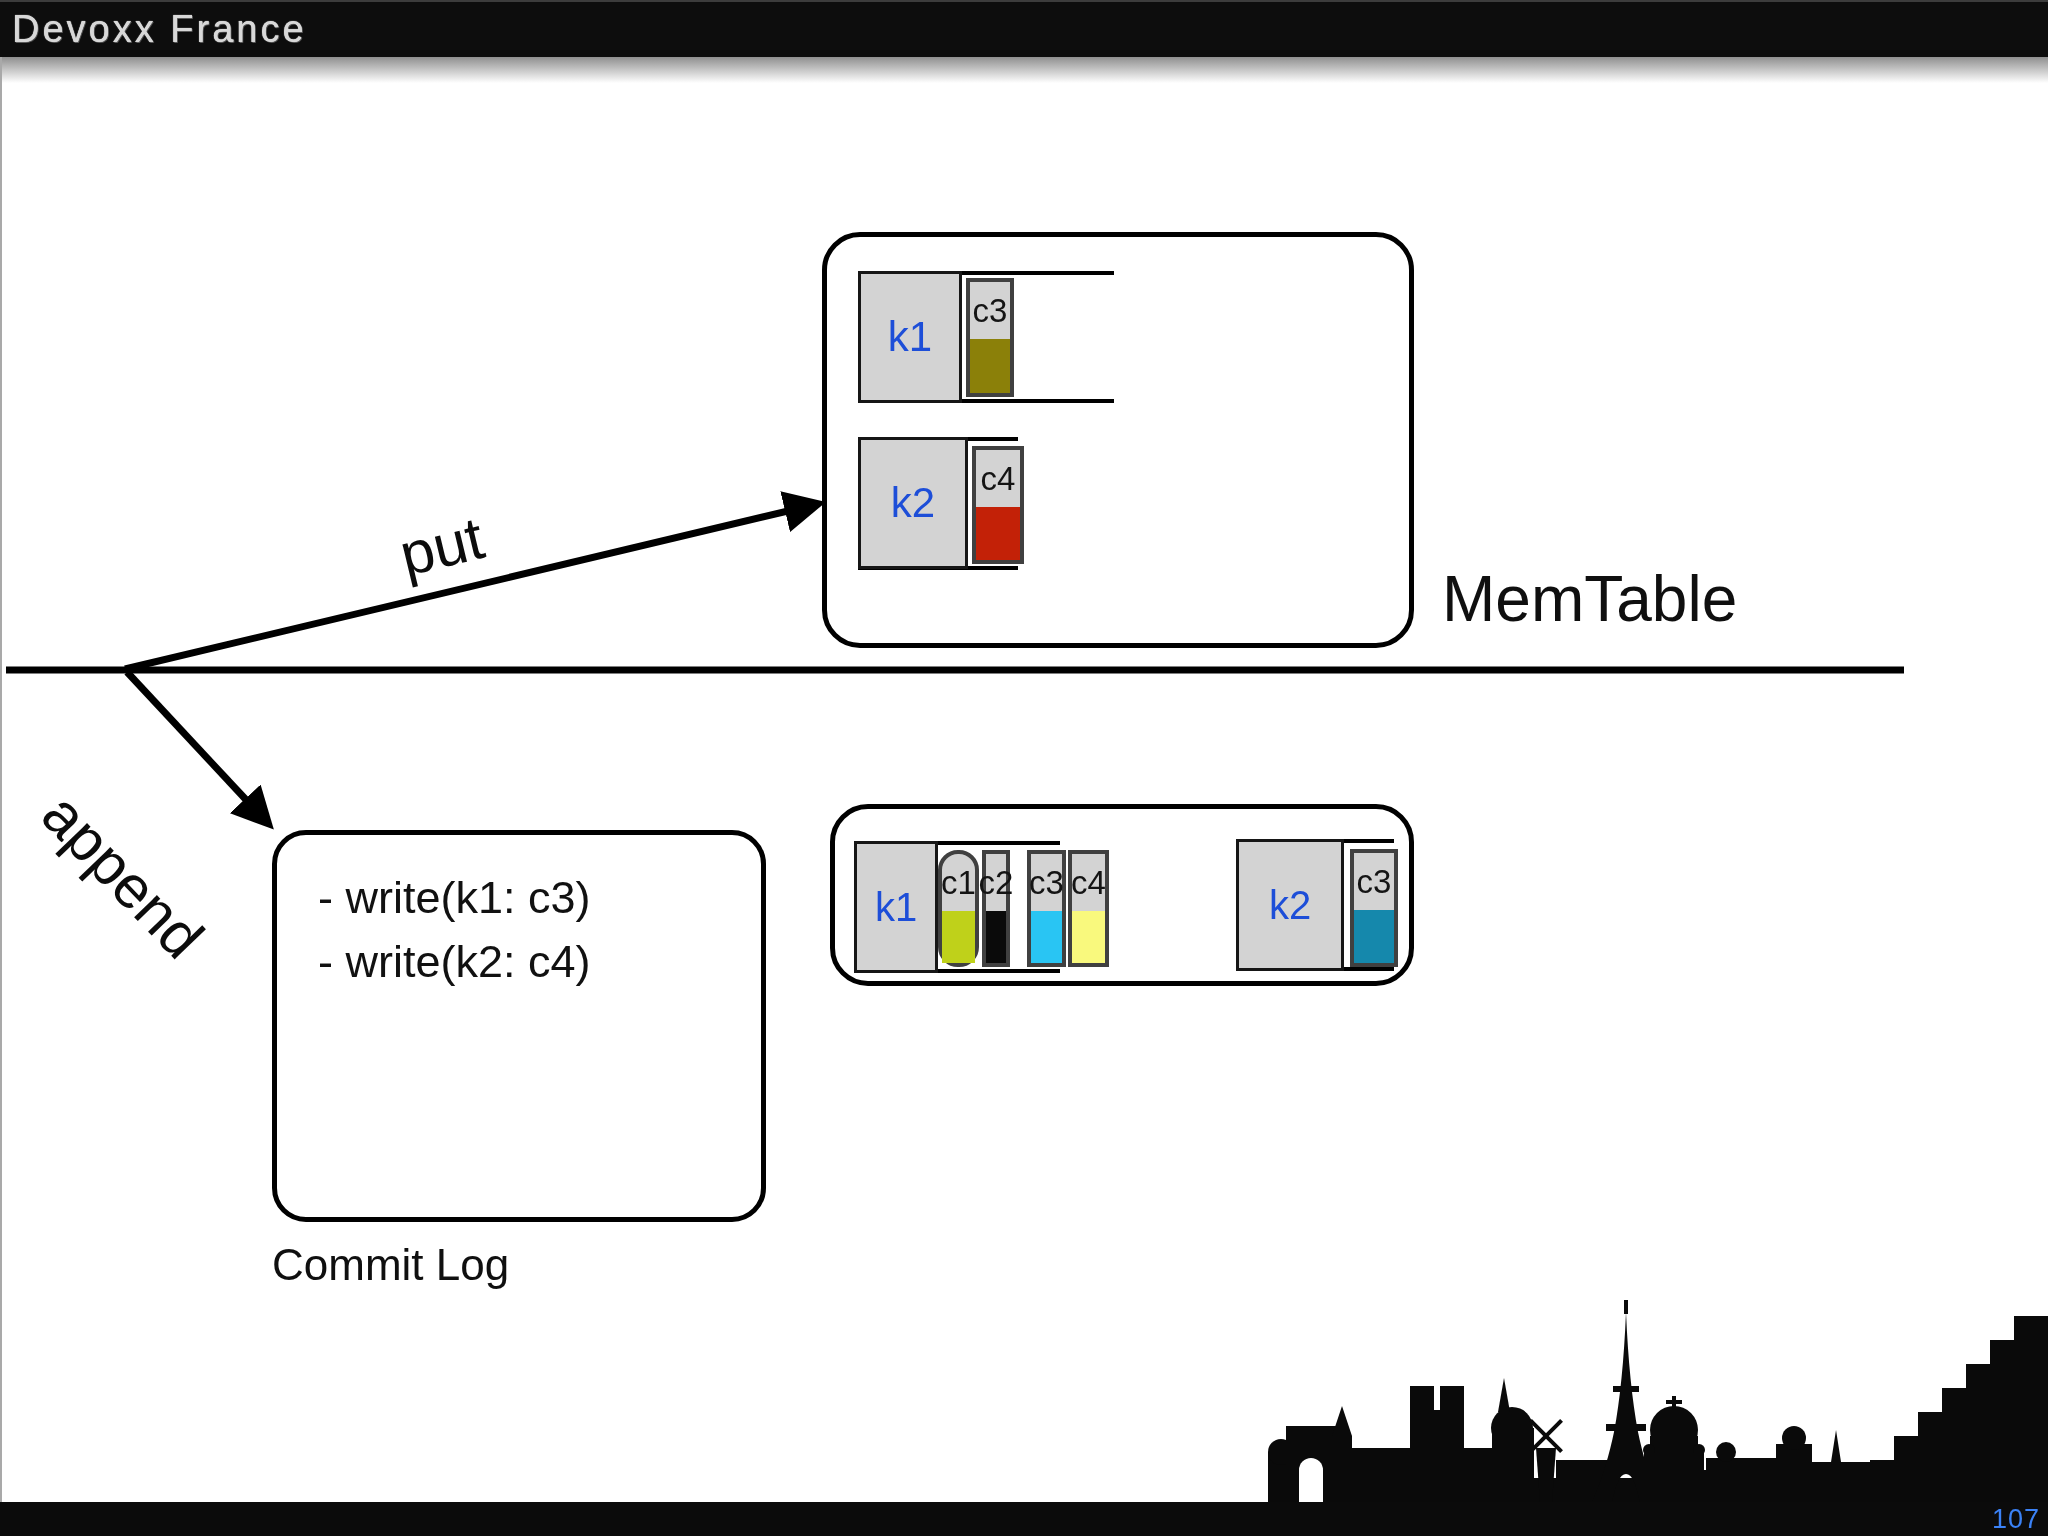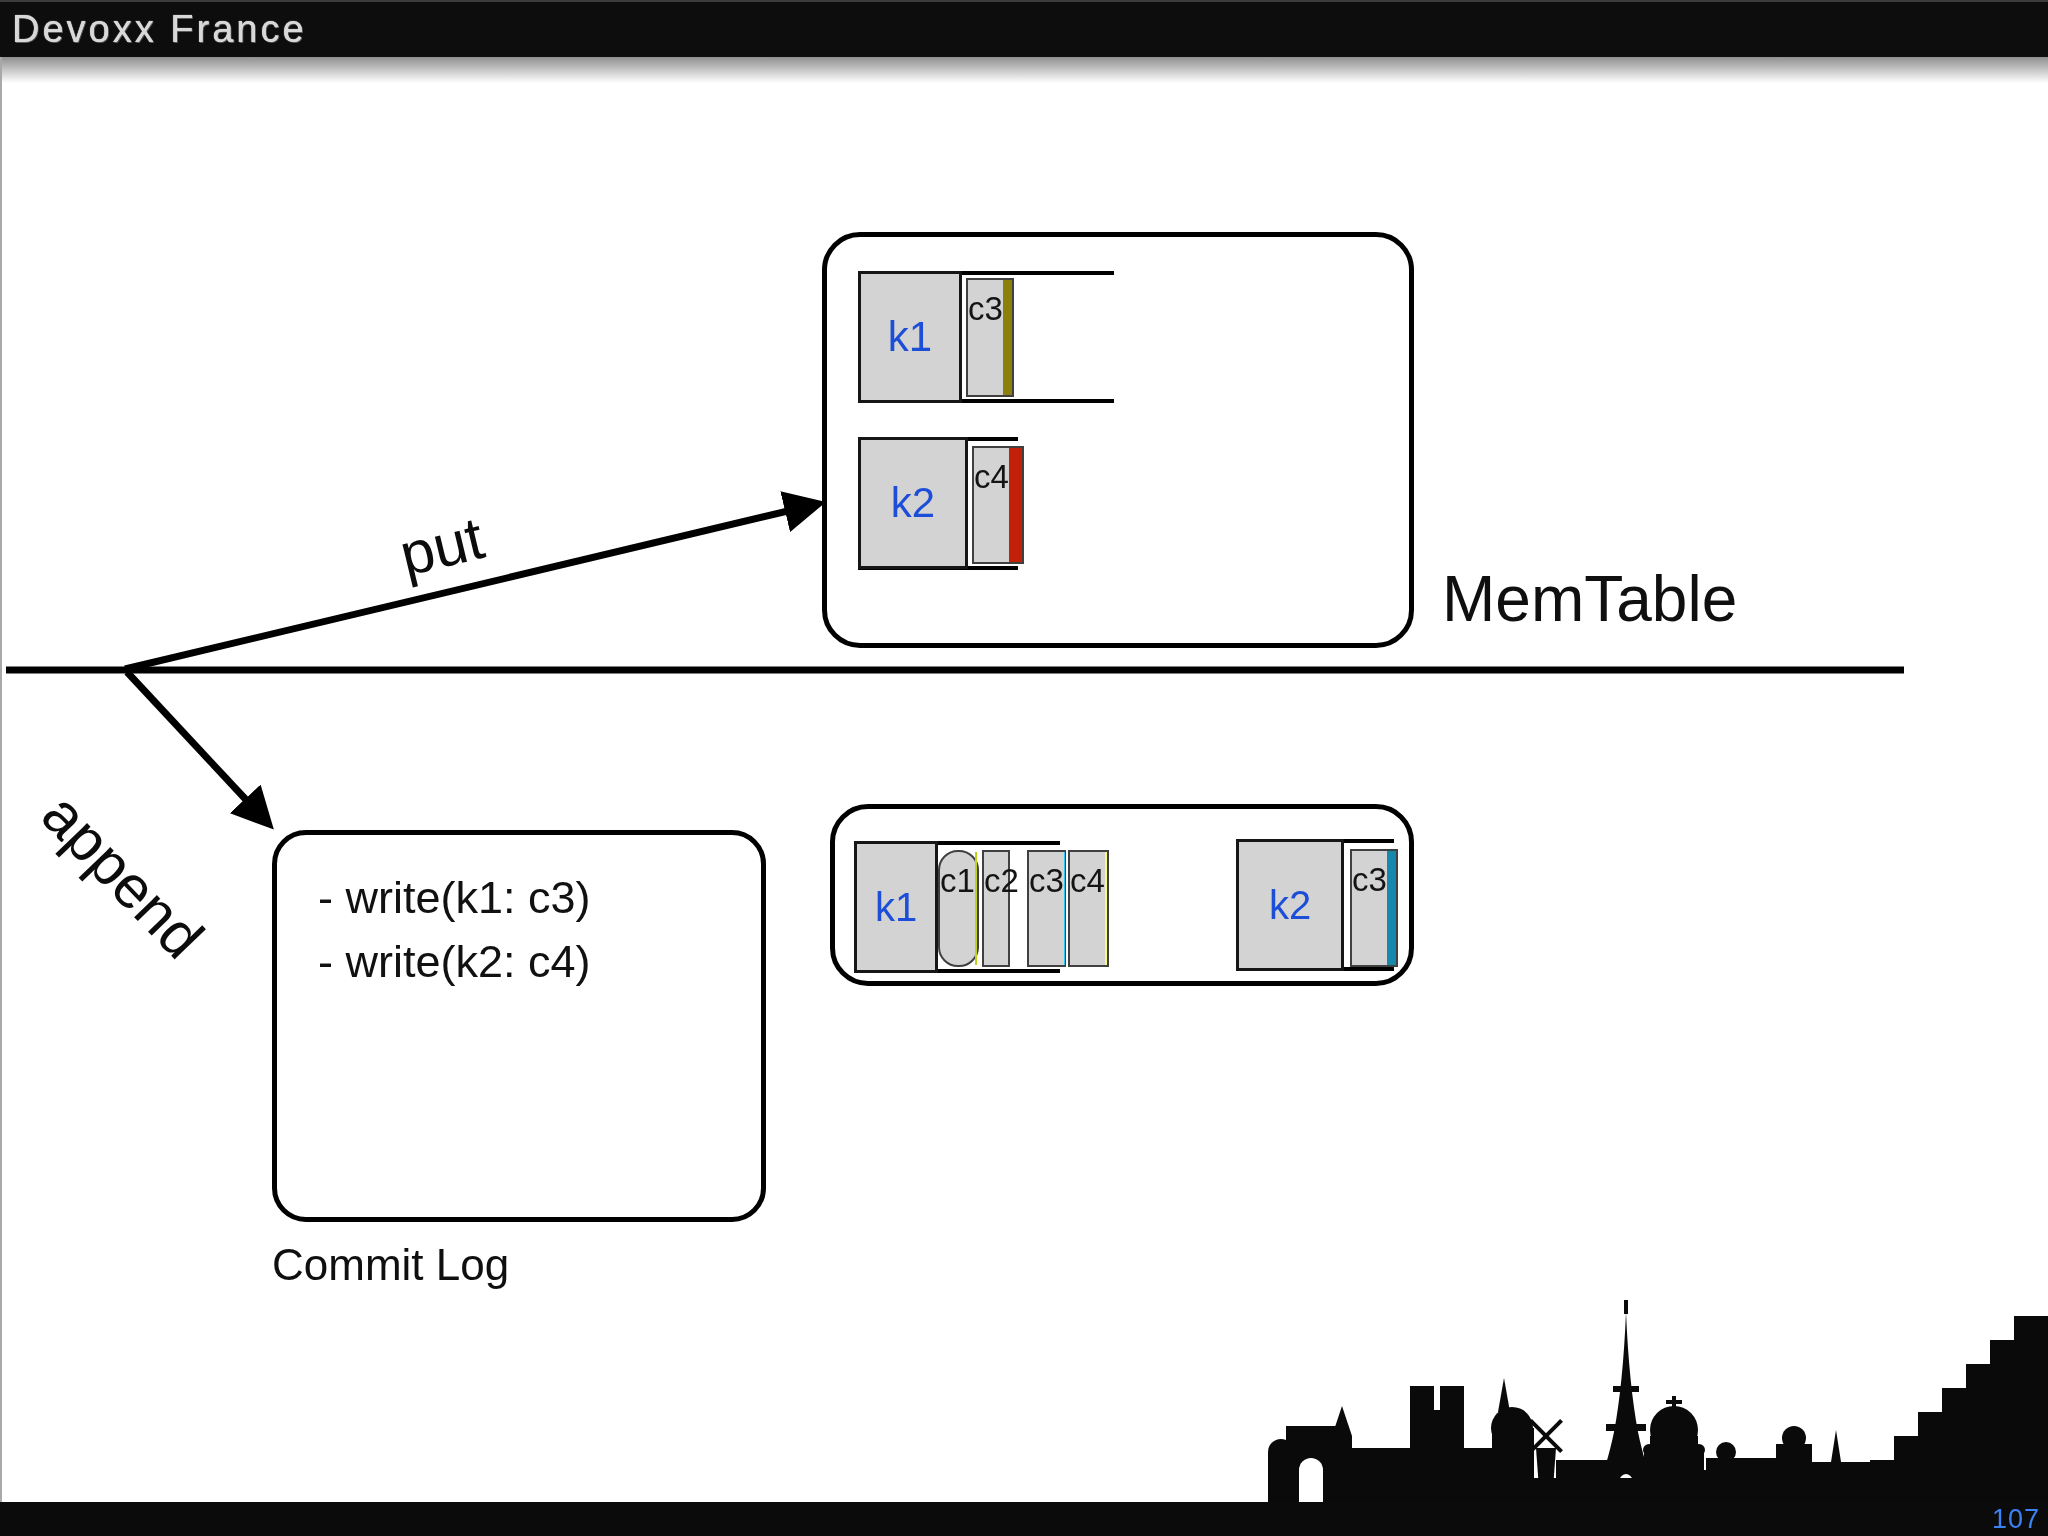--- a/index.html
+++ b/index.html
@@ -33,22 +33,22 @@
   .memtable-box{left:822px;top:232px;width:592px;height:416px;}
   .sstable-box{left:830px;top:804px;width:584px;height:182px;}
   .commitlog-box{left:272px;top:830px;width:494px;height:392px;border-radius:34px;}
   
   .hline{position:absolute;height:4px;background:#000;}
   .keycell{
     position:absolute;background:#d3d3d3;border:3px solid #161616;box-sizing:border-box;
     display:flex;align-items:center;justify-content:center;font-size:42px;color:#1d4ed8;
   }
   .colcell{
-    position:absolute;border:2px solid #404040;background:#d3d3d3;box-sizing:border-box;
-    display:flex;flex-direction:row;
+    position:absolute;border:4px solid #404040;background:#d3d3d3;box-sizing:border-box;
+    display:flex;flex-direction:column;
   }
   .collabel{height:57px;display:flex;align-items:center;justify-content:center;font-size:33px;color:#141414;}
   .colfill{flex:1;}
   
   .big-label{position:absolute;color:#0f0f0f;}
   .memtable-label{left:1442px;top:562px;font-size:64px;}
   .sstable-label{left:1474px;top:868px;font-size:45px;}
   .commitlog-label{left:272px;top:1240px;width:494px;font-size:44px;}
   
   .log-entries{position:absolute;left:318px;top:866px;font-size:45px;line-height:64px;color:#111;}

